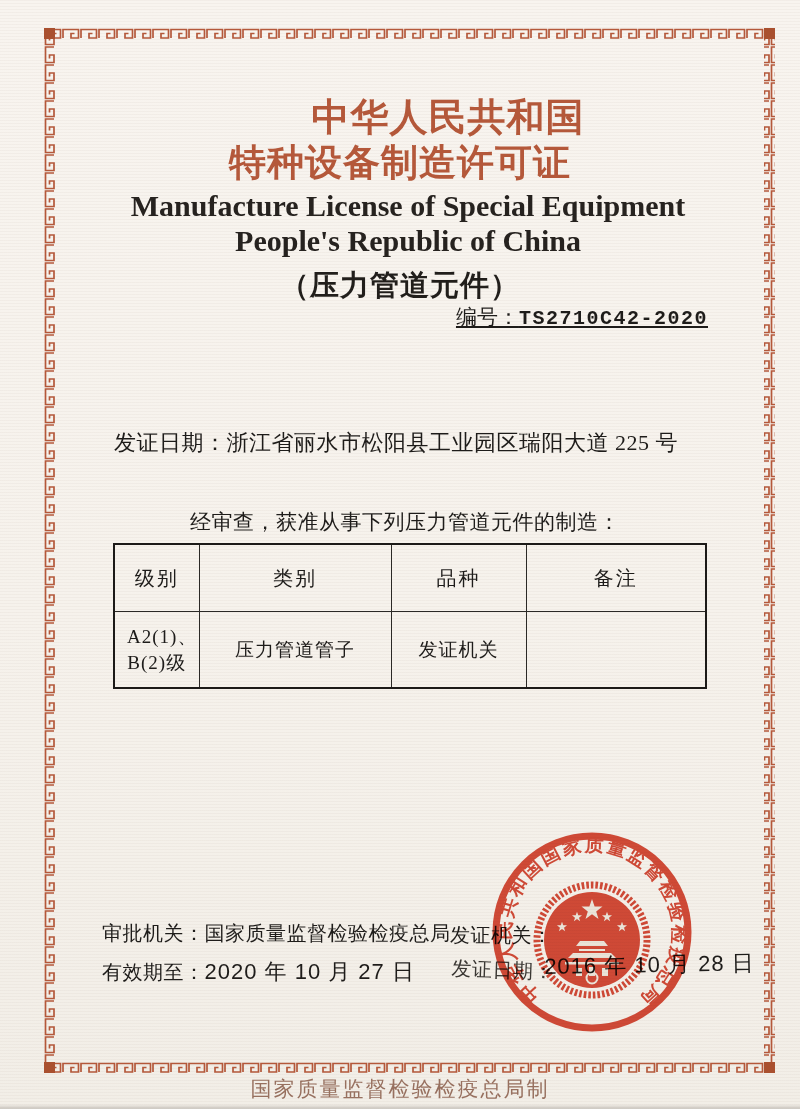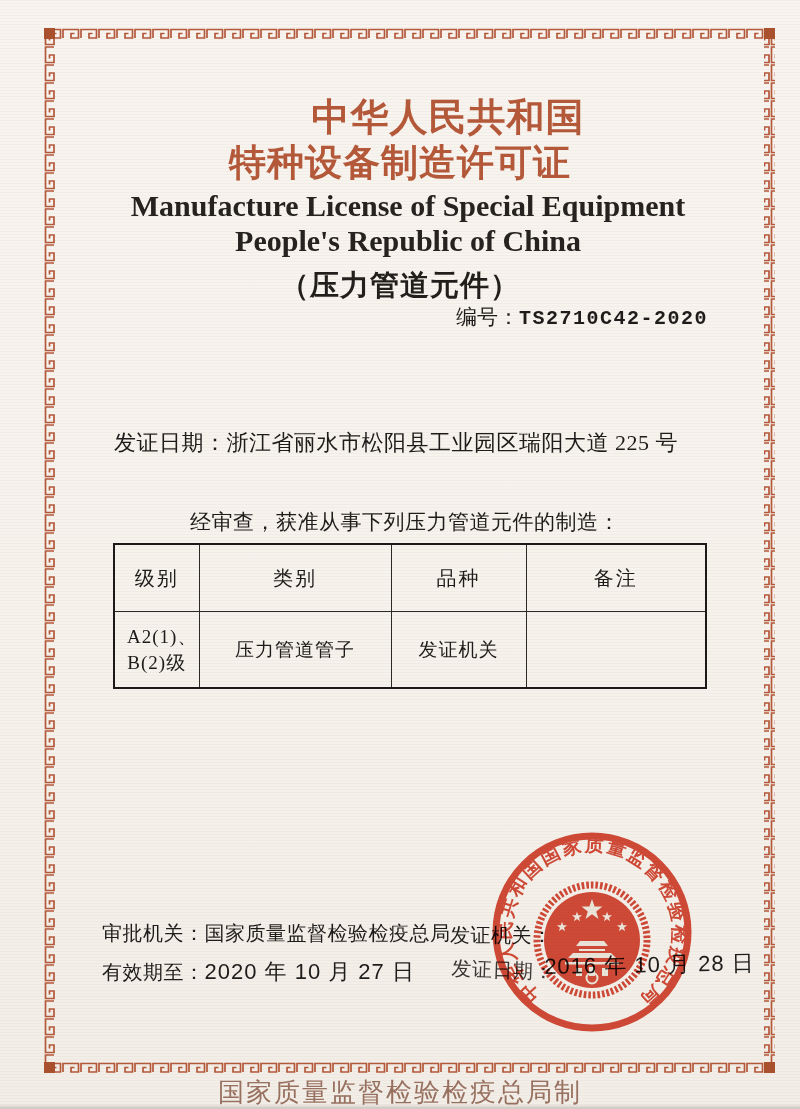--- a/index.html
+++ b/index.html
@@ -18,21 +18,21 @@
   .bottom-edge{position:absolute;left:0;bottom:0;width:800px;height:5px;background:linear-gradient(180deg,rgba(0,0,0,0),rgba(90,85,80,0.25));}
   .abs{position:absolute;}
   .centered{left:0;width:800px;text-align:center;}
   .title-cn{color:#b4583a;font-weight:700;line-height:1;}
   .t1{top:98px;font-size:38px;letter-spacing:1px;padding-left:48px;}
   .t2{top:144px;font-size:37px;letter-spacing:1px;}
   .title-en{color:#26221f;font-weight:700;font-size:30px;line-height:1;padding-left:8px;}
   .e1{top:191px;}
   .e2{top:226px;}
   .subtitle{top:252px;font-size:29px;font-weight:600;letter-spacing:1px;color:#211e1b;margin-top:14px;}
-  .serial{top:303px;right:92px;font-size:21px;white-space:nowrap;}
+  .serial{top:303px;right:92px;font-size:21px;white-space:nowrap;text-decoration:underline;}
   .serial .num{font-family:"Liberation Mono","DejaVu Sans Mono",monospace;font-size:20px;letter-spacing:1.5px;font-weight:600;}
   .info-row{font-size:22px;white-space:nowrap;letter-spacing:0.5px;}
   .row-name{left:114px;top:383px;}
   .row-addr{left:114px;top:428px;}
   .intro{left:149px;top:508px;font-size:21px;letter-spacing:0.5px;margin-left:41px;}
   table.license{
     position:absolute;left:113px;top:543px;
     border-collapse:collapse;table-layout:fixed;width:592px;
     background:transparent;
   }
@@ -45,21 +45,21 @@
   table.license td{height:50px;font-size:19px;letter-spacing:1px;}
   td.cell-grade{font-size:17px;white-space:pre-line;line-height:1.35;letter-spacing:0;}
   .c0{width:85px}.c1{width:192px}.c2{width:135px}.c3{width:180px}
   .foot-row{font-size:20px;white-space:nowrap;letter-spacing:0.5px;}
   .fr-approve{left:102px;top:920px;}
   .fr-valid{left:102px;top:957px;}
   .fr-issue-auth{left:450px;top:922px;}
   .fr-issue-date-label{left:452px;top:955px;transform:rotate(2deg);transform-origin:left top;color:#3a3733;}
   .fr-issue-date-value{left:544px;top:952px;transform:rotate(-1deg);transform-origin:left top;}
   .date-val{font-family:"Liberation Sans","DejaVu Sans",sans-serif;font-size:22px;font-weight:500;letter-spacing:1px;}
-  .maker{top:1075px;font-size:26px;letter-spacing:2px;color:#97705f;}
+  .maker{top:1075px;font-size:21px;letter-spacing:2px;color:#97705f;}
   .border-svg{position:absolute;left:44px;top:28px;}
   .seal-svg{position:absolute;left:482px;top:822px;mix-blend-mode:multiply;opacity:0.93;}
 </style>
 </head>
 <body>
 
 <div class="page">
 
   <svg class="border-svg" width="731" height="1045" viewBox="0 0 731 1045" aria-hidden="true">
     <defs>

